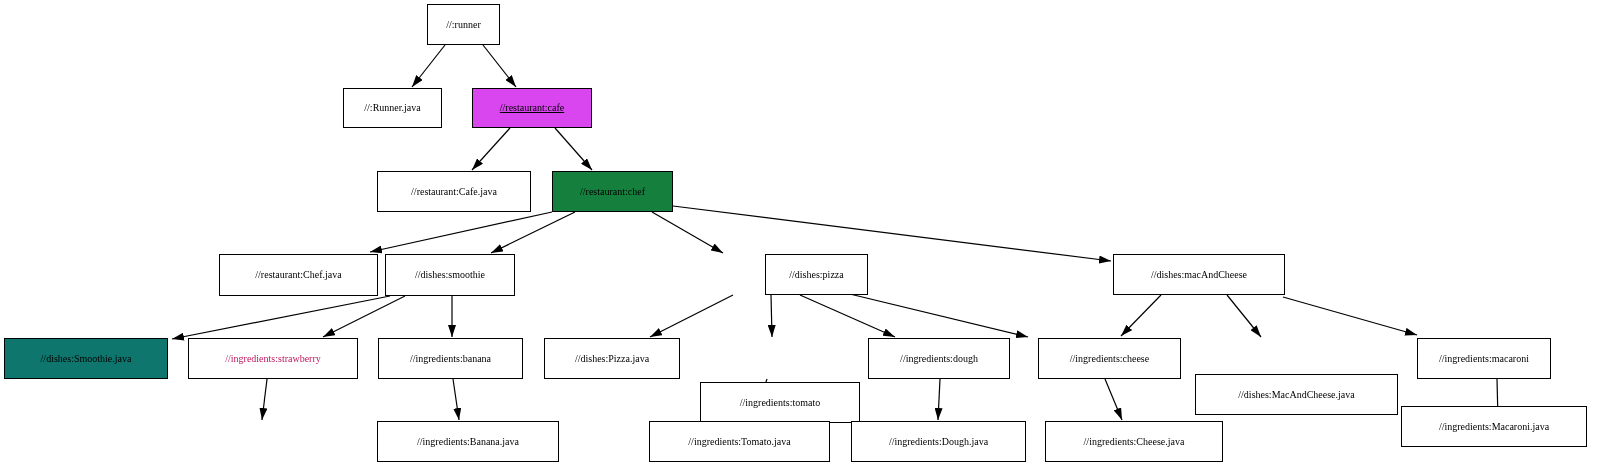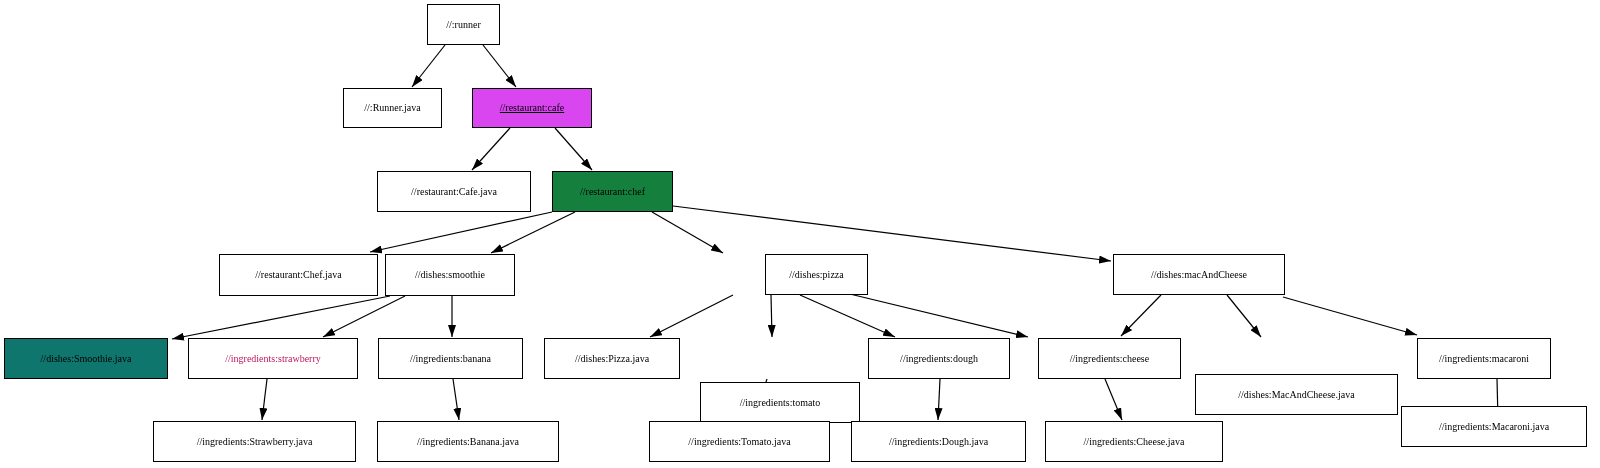--- a/index.html
+++ b/index.html
@@ -85,19 +85,18 @@
     <div class="node" style="left: 1113px; top: 254px; width: 172px; height: 41px; border-color: rgb(0, 0, 0); background: rgb(255, 255, 255); color: rgb(0, 0, 0);">//dishes:macAndCheese</div>
     <div class="node" style="left: 4px; top: 338px; width: 164px; height: 41px; border-color: rgb(0, 0, 0); background: #0f766e; color: rgb(0, 0, 0);">//dishes:Smoothie.java</div>
     <div class="node" style="left: 188px; top: 338px; width: 170px; height: 41px; border-color: rgb(0, 0, 0); background: rgb(255, 255, 255); color: #be185d;">//ingredients:strawberry</div>
     <div class="node" style="left: 378px; top: 338px; width: 145px; height: 41px; border-color: rgb(0, 0, 0); background: rgb(255, 255, 255); color: rgb(0, 0, 0);">//ingredients:banana</div>
     <div class="node" style="left: 544px; top: 338px; width: 136px; height: 41px; border-color: rgb(0, 0, 0); background: rgb(255, 255, 255); color: rgb(0, 0, 0);">//dishes:Pizza.java</div>
     <div class="node" style="left: 700px; top: 338px; width: 160px; height: 41px; border-color: rgb(0, 0, 0); background: rgb(255, 255, 255); color: rgb(0, 0, 0); margin-top: 44px;">//ingredients:tomato</div>
     <div class="node" style="left: 868px; top: 338px; width: 142px; height: 41px; border-color: rgb(0, 0, 0); background: rgb(255, 255, 255); color: rgb(0, 0, 0);">//ingredients:dough</div>
     <div class="node" style="left: 1030px; top: 338px; width: 143px; height: 41px; border-color: rgb(0, 0, 0); background: rgb(255, 255, 255); color: rgb(0, 0, 0); margin-left: 8px;">//ingredients:cheese</div>
     <div class="node" style="left: 1195px; top: 338px; width: 203px; height: 41px; border-color: rgb(0, 0, 0); background: rgb(255, 255, 255); color: rgb(0, 0, 0); margin-top: 36px;">//dishes:MacAndCheese.java</div>
     <div class="node" style="left: 1417px; top: 338px; width: 134px; height: 41px; border-color: rgb(0, 0, 0); background: rgb(255, 255, 255); color: rgb(0, 0, 0);">//ingredients:macaroni</div>
-    <div class="node" style="left: 153px; top: 421px; width: 203px; height: 41px; border-color: rgb(0, 0, 0); background: rgb(255, 255, 255); color: rgb(0, 0, 0);">//ingredients:Strawberry.java</div>
     <div class="node" style="left: 377px; top: 421px; width: 182px; height: 41px; border-color: rgb(0, 0, 0); background: rgb(255, 255, 255); color: rgb(0, 0, 0);">//ingredients:Banana.java</div>
     <div class="node" style="left: 649px; top: 421px; width: 181px; height: 41px; border-color: rgb(0, 0, 0); background: rgb(255, 255, 255); color: rgb(0, 0, 0);">//ingredients:Tomato.java</div>
     <div class="node" style="left: 851px; top: 421px; width: 175px; height: 41px; border-color: rgb(0, 0, 0); background: rgb(255, 255, 255); color: rgb(0, 0, 0);">//ingredients:Dough.java</div>
     <div class="node" style="left: 1045px; top: 421px; width: 178px; height: 41px; border-color: rgb(0, 0, 0); background: rgb(255, 255, 255); color: rgb(0, 0, 0);">//ingredients:Cheese.java</div>
     <div class="node" style="left: 1401px; top: 406px; width: 186px; height: 41px; border-color: rgb(0, 0, 0); background: rgb(255, 255, 255); color: rgb(0, 0, 0);">//ingredients:Macaroni.java</div>
   </div>
 
 </body></html>

